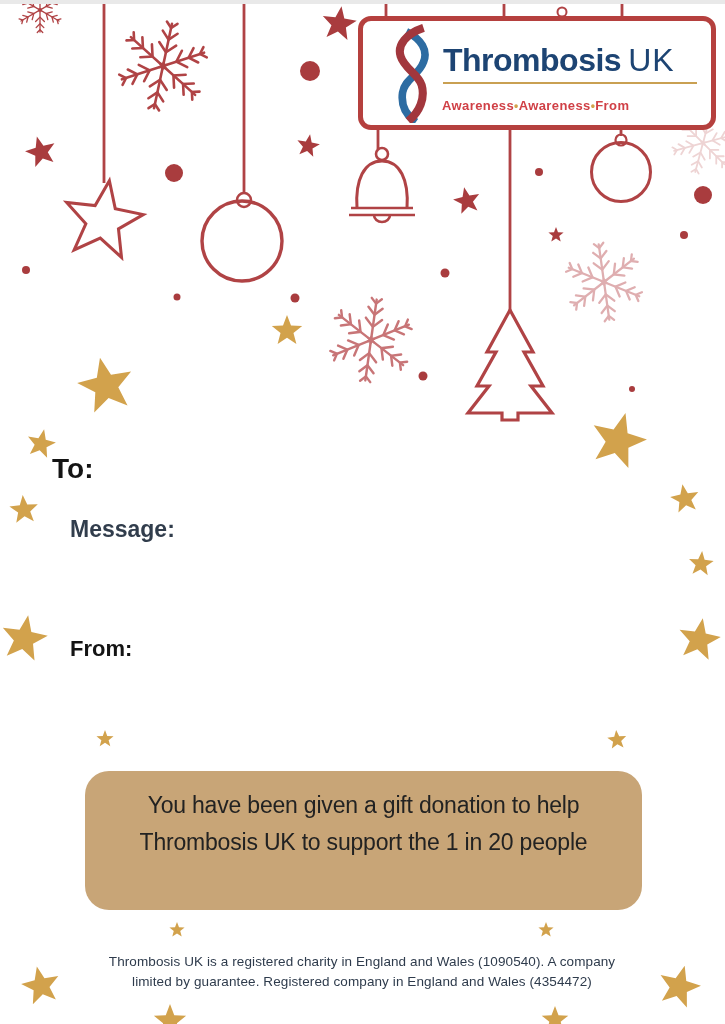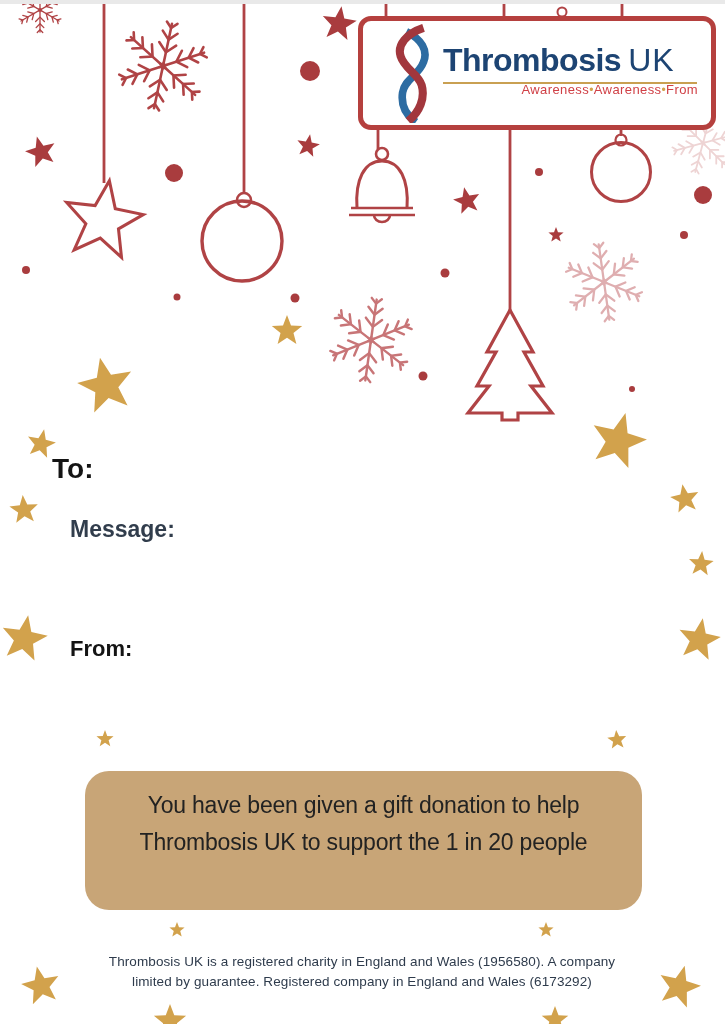--- a/index.html
+++ b/index.html
@@ -43,23 +43,23 @@
     position:absolute;left:80px;top:21px;white-space:nowrap;
     font-size:32px;color:var(--logo-navy);letter-spacing:-0.5px;
   }
   .logo-title .bold{font-weight:700;}
   .logo-title .light{font-weight:300;margin-left:7px;letter-spacing:1px;}
   .logo-underline{
     position:absolute;left:80px;top:61px;width:254px;height:2px;
     background:var(--gold-line);
   }
   .logo-tagline{
-    position:absolute;left:79px;top:61px;width:256px;
-    display:flex;justify-content:flex-end;align-items:center;
-    font-size:13px;font-weight:400;color:var(--tagline-red);letter-spacing:0.4px;
+    position:absolute;left:79px;top:77px;width:256px;
+    display:flex;justify-content:flex-start;align-items:center;
+    font-size:13px;font-weight:700;color:var(--tagline-red);letter-spacing:0.4px;
   }
   .logo-tagline .dot{color:var(--gold);font-size:12px;}
 
   .field-label{position:absolute;color:var(--label-dark);}
   .to-label{left:52px;top:449px;font-size:28px;font-weight:700;}
   .message-label{left:70px;top:512px;font-size:23px;font-weight:700;color:#313d4c;}
   .from-label{left:70px;top:632px;font-size:22px;font-weight:700;}
 
   .gift-box{
     position:absolute;left:85px;top:767px;width:557px;height:139px;
@@ -206,17 +206,17 @@
   <div class="field-label to-label">To:</div>
   <div class="field-label message-label">Message:</div>
   <div class="field-label from-label">From:</div>
 
   <div class="gift-box">
     <div>You have been given a gift donation to help</div>
     <div>Thrombosis UK to support the 1 in 20 people</div>
   </div>
 
   <div class="footer">
-    <div>Thrombosis UK is a registered charity in England and Wales (1956580). A company</div>
-    <div>limited by guarantee. Registered company in England and Wales (6173292)</div>
+    <div>Thrombosis UK is a registered charity in England and Wales (1090540). A company</div>
+    <div>limited by guarantee. Registered company in England and Wales (4354472)</div>
   </div>
 
 </div>
 
 </body></html>

